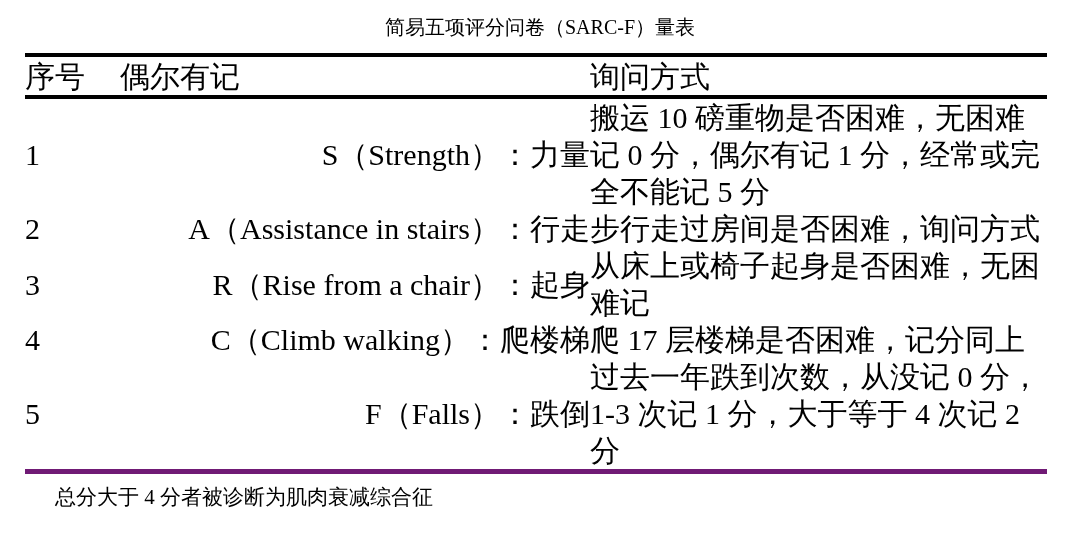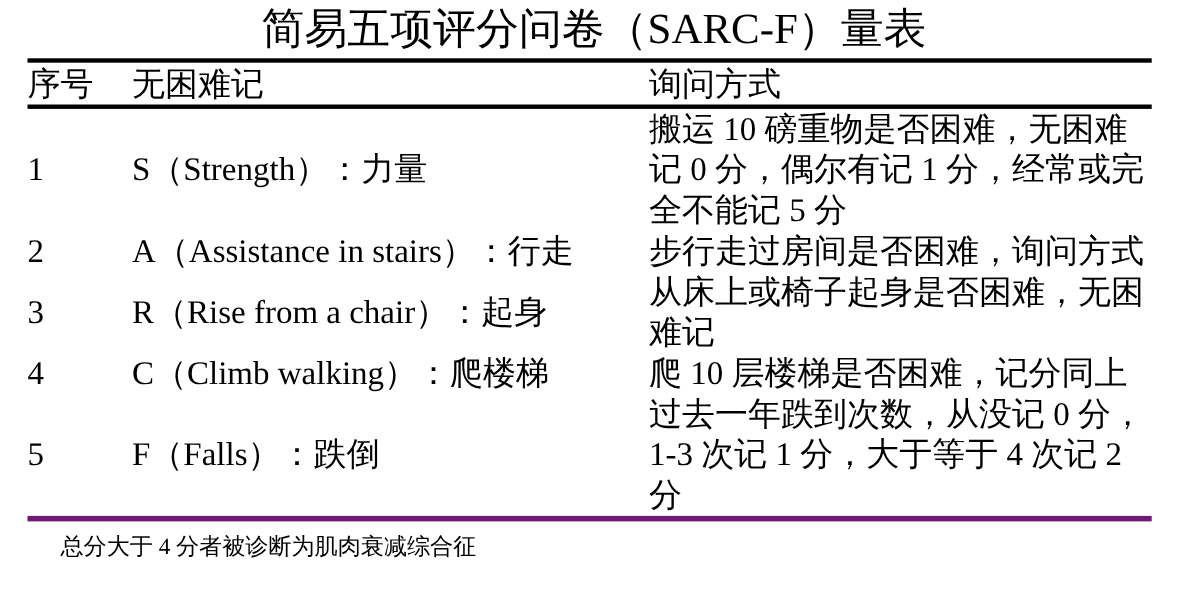--- a/index.html
+++ b/index.html
@@ -14,21 +14,21 @@
     font-family: "Liberation Serif", "DejaVu Serif", serif;
     position: relative;
     overflow: hidden;
   }
   .page-title {
     position: absolute;
     top: 6px;
     left: 0;
     width: 100%;
     text-align: center;
-    font-size: 39px;
+    font-size: 20px;
     line-height: 42px;
     white-space: nowrap;
   }
   .table-wrap {
     position: absolute;
     left: 25px;
     top: 53px;
     width: 1022px;
   }
   table.sarcf {
@@ -56,20 +56,21 @@
     padding: 0;
   }
   td.c-no {
     vertical-align: middle;
     padding-left: 30px;
   }
   td.c-item {
     vertical-align: middle;
     padding-left: 17px;
     white-space: nowrap;
+    text-align: right;
   }
   td.c-ask {
     vertical-align: middle;
     padding-left: 4px;
     padding-right: 2px;
   }
   .footnote {
     margin: 5px 0 0 30px;
     font-size: 21px;
     line-height: 37px;
@@ -78,21 +79,21 @@
 </head>
 <body>
 
 <div class="page-title">简易五项评分问卷（SARC-F）量表</div>
 
 <div class="table-wrap">
   <table class="sarcf">
     <thead>
       <tr>
         <th class="h-no">序号</th>
-        <th class="h-item">无困难记</th>
+        <th class="h-item">偶尔有记</th>
         <th class="h-ask">询问方式</th>
       </tr>
     </thead>
     <tbody>
       <tr>
         <td class="c-no">1</td>
         <td class="c-item">S（Strength）：力量</td>
         <td class="c-ask">搬运 10 磅重物是否困难，无困难记 0 分，偶尔有记 1 分，经常或完全不能记 5 分</td>
       </tr>
       <tr>
@@ -101,21 +102,21 @@
         <td class="c-ask">步行走过房间是否困难，询问方式</td>
       </tr>
       <tr>
         <td class="c-no">3</td>
         <td class="c-item">R（Rise from a chair）：起身</td>
         <td class="c-ask">从床上或椅子起身是否困难，无困难记</td>
       </tr>
       <tr>
         <td class="c-no">4</td>
         <td class="c-item">C（Climb walking）：爬楼梯</td>
-        <td class="c-ask">爬 10 层楼梯是否困难，记分同上</td>
+        <td class="c-ask">爬 17 层楼梯是否困难，记分同上</td>
       </tr>
       <tr>
         <td class="c-no">5</td>
         <td class="c-item">F（Falls）：跌倒</td>
         <td class="c-ask">过去一年跌到次数，从没记 0 分，1-3 次记 1 分，大于等于 4 次记 2 分</td>
       </tr>
     </tbody>
   </table>
 
   <div class="footnote">总分大于 4 分者被诊断为肌肉衰减综合征</div>

